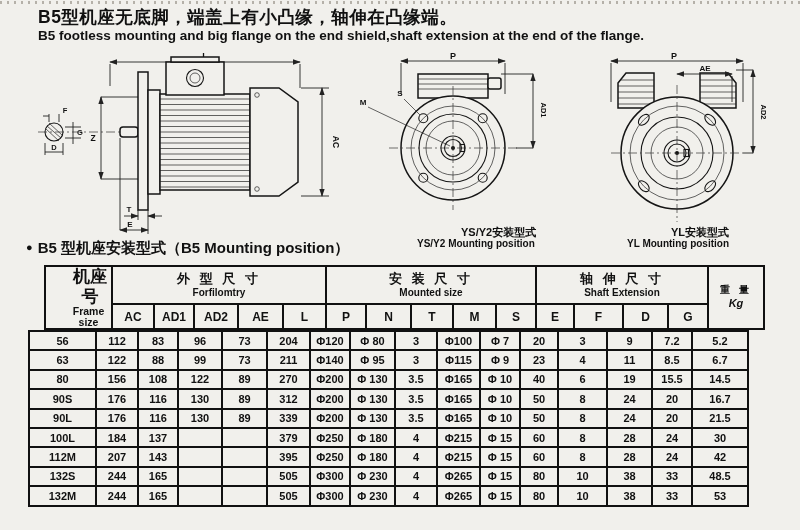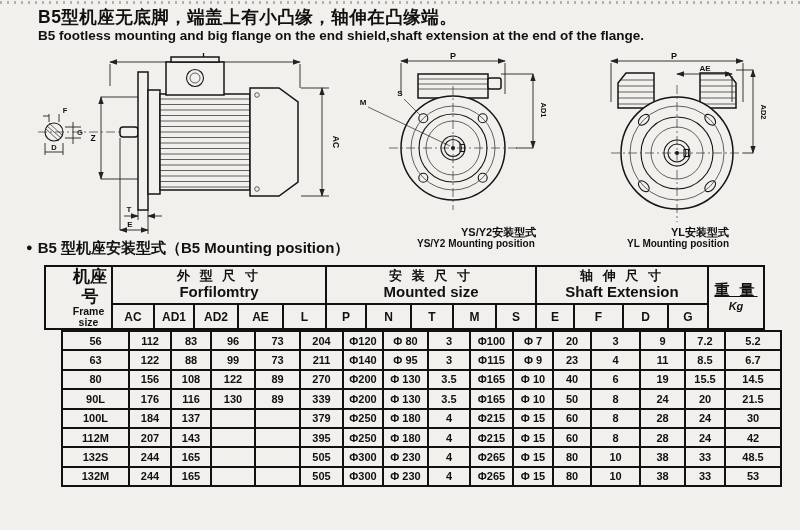--- a/index.html
+++ b/index.html
@@ -14,26 +14,26 @@
   .title-zh{left:38px;top:5px;font-size:17.5px;letter-spacing:.5px;white-space:nowrap;}
   .title-en{left:38px;top:28px;font-size:13.5px;white-space:nowrap;}
   .section-head{left:26px;top:239px;font-size:15px;white-space:nowrap;text-align:center;}
   .section-head .bullet{font-size:11px;vertical-align:2px;margin-right:5px;}
   .cap{position:absolute;line-height:1.1;}
   .cap .zh{font-size:11px;display:block;margin-left:44px;}
   .cap .en{font-size:10px;display:block;}
   table{border-collapse:collapse;table-layout:fixed;}
   td{border:2px solid #111;text-align:center;vertical-align:middle;padding:0;overflow:hidden;}
   .hdr-table{left:44px;top:265px;}
-  .data-table{left:61px;top:330px;}
+  .data-table{left:28px;top:330px;}
   .g-zh{font-size:13px;letter-spacing:3px;line-height:1.15;text-align:center;}
-  .g-en{font-size:15px;line-height:1.1;}
+  .g-en{font-size:10px;line-height:1.1;}
   .frame-zh{font-size:17px;line-height:1.15;margin-left:23px;}
   .frame-en{font-size:10.5px;line-height:1.05;white-space:pre-line;margin-left:20px;}
-  .w-zh{font-size:15px;letter-spacing:3px;line-height:1.2;text-decoration:underline;}
+  .w-zh{font-size:10px;letter-spacing:3px;line-height:1.2;}
   .w-en{font-size:11px;line-height:1.3;font-style:italic;}
   .hdr-table .top-row td{height:33px;}
   .hdr-table td.letter{height:21px;font-size:12px;}
   .data-table td{height:17.4px;font-size:11px;}
   svg{position:absolute;overflow:visible;}
   svg text{font-family:"Liberation Sans","DejaVu Sans",sans-serif;font-weight:bold;fill:#111;}
   .main{stroke:#151515;stroke-width:1.5;fill:#f1f0ec;}
   .med{stroke:#151515;stroke-width:1.1;fill:none;}
   .thin{stroke:#222;stroke-width:.7;fill:none;}
   .dim{stroke:#222;stroke-width:.9;fill:none;}
@@ -348,20 +348,38 @@
         <td>3.5</td>
         <td>Φ165</td>
         <td>Φ 10</td>
         <td>40</td>
         <td>6</td>
         <td>19</td>
         <td>15.5</td>
         <td>14.5</td>
       </tr>
       <tr>
+        <td>90S</td>
+        <td>176</td>
+        <td>116</td>
+        <td>130</td>
+        <td>89</td>
+        <td>312</td>
+        <td>Φ200</td>
+        <td>Φ 130</td>
+        <td>3.5</td>
+        <td>Φ165</td>
+        <td>Φ 10</td>
+        <td>50</td>
+        <td>8</td>
+        <td>24</td>
+        <td>20</td>
+        <td>16.7</td>
+      </tr>
+      <tr>
         <td>90L</td>
         <td>176</td>
         <td>116</td>
         <td>130</td>
         <td>89</td>
         <td>339</td>
         <td>Φ200</td>
         <td>Φ 130</td>
         <td>3.5</td>
         <td>Φ165</td>

